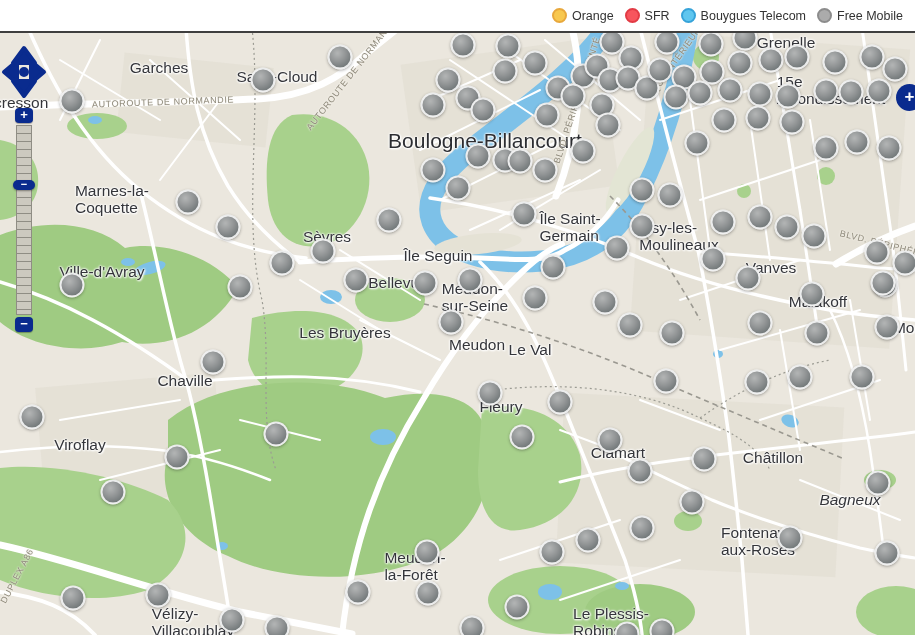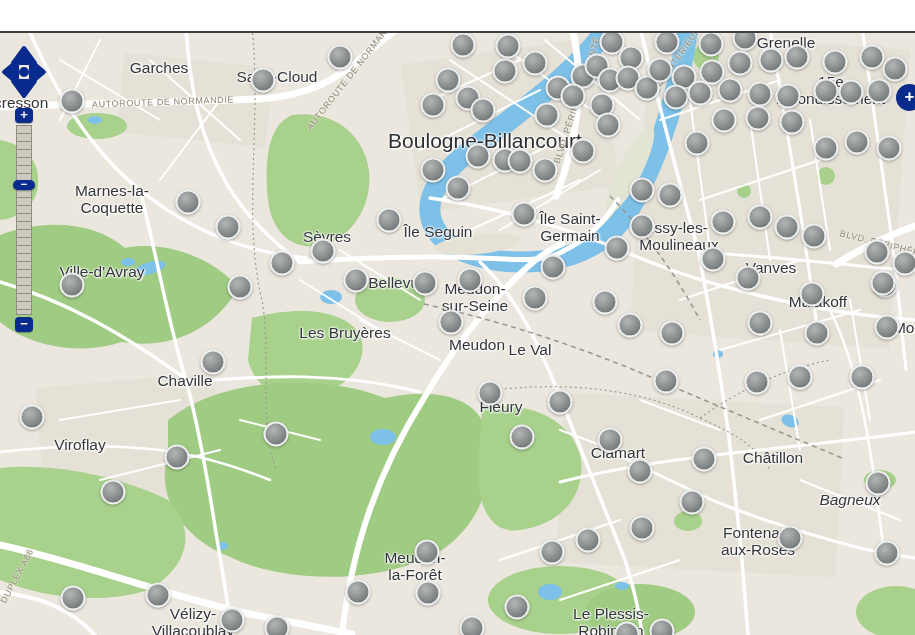--- a/index.html
+++ b/index.html
@@ -16,21 +16,21 @@
   .legend-label{font-size:12.5px;color:#333;}
 
   
   .map{position:absolute;left:0;top:0;width:915px;height:635px;overflow:hidden;cursor:grab;}
   .map svg.base{position:absolute;left:0;top:0;}
 
   .label-layer,.marker-layer,.ctl-layer{position:absolute;left:0;top:0;width:915px;height:635px;pointer-events:none;}
   .ctl-layer *{pointer-events:auto;}
 
   .city-label{position:absolute;transform:translate(-50%,-50%);font-size:15.5px;color:#34353a;
-      white-space:pre-line;text-align:center;line-height:1.12;
+      white-space:pre-line;text-align:left;line-height:1.12;
       text-shadow:0 0 2px #fff,0 0 2px #fff,0 0 3px #fff,1px 1px 2px #fff;}
   .city-label.big{font-size:21px;color:#2c2d31;}
   .road-label{position:absolute;font-size:9px;letter-spacing:.6px;color:#8e897a;white-space:nowrap;
       text-shadow:0 0 2px #f4f1ea,0 0 2px #f4f1ea;}
 
   .marker{position:absolute;width:21px;height:21px;border-radius:50%;transform:translate(-50%,-50%);
       background:radial-gradient(circle at 38% 32%, #b4b6b6 0%, #909394 45%, #727879 78%, #5f6769 100%);
       border:2px solid rgba(255,255,255,.85);box-shadow:0 1px 3px rgba(40,40,40,.4);cursor:pointer;}
 
   
@@ -178,21 +178,21 @@
   <div class="label-layer">
       <div class="city-label" style="left: 159px; top: 68px;">Garches</div>
       <div class="city-label" style="left: 277px; top: 77px;">Saint-Cloud</div>
       <div class="city-label big" style="left: 485px; top: 141px;">Boulogne-Billancourt</div>
       <div class="city-label" style="left: 786px; top: 43px;">Grenelle</div>
       <div class="city-label" style="left: 831px; top: 90px;">15e
 Arrondissement</div>
       <div class="city-label" style="left: 112px; top: 199px;">Marnes-la-
 Coquette</div>
       <div class="city-label" style="left: 327px; top: 237px;">Sèvres</div>
-      <div class="city-label" style="left: 438px; top: 232px;">Île Seguin</div>
+      <div class="city-label" style="left: 438px; top: 256px;">Île Seguin</div>
       <div class="city-label" style="left: 570px; top: 227px;">Île Saint-
 Germain</div>
       <div class="city-label" style="left: 679px; top: 236px;">Issy-les-
 Moulineaux</div>
       <div class="city-label" style="left: 771px; top: 268px;">Vanves</div>
       <div class="city-label" style="left: 102px; top: 272px;">Ville-d'Avray</div>
       <div class="city-label" style="left: 398px; top: 283px;">Bellevue</div>
       <div class="city-label" style="left: 475px; top: 297px;">Meudon-
 sur-Seine</div>
       <div class="city-label" style="left: 818px; top: 302px;">Malakoff</div>
@@ -368,13 +368,31 @@
       </div>
       <div class="zbtn">−</div>
     </div>
 
     <div class="expand-btn">+</div>
 
   </div>
 </div>
 
 <div class="header">
+  <div class="legend">
+      <span class="legend-item">
+        <span class="legend-dot" style="background: rgb(248, 200, 79); border: 2px solid rgb(232, 168, 60);"></span>
+        <span class="legend-label">Orange</span>
+      </span>
+      <span class="legend-item">
+        <span class="legend-dot" style="background: rgb(247, 85, 93); border: 2px solid rgb(226, 59, 69);"></span>
+        <span class="legend-label">SFR</span>
+      </span>
+      <span class="legend-item">
+        <span class="legend-dot" style="background: rgb(95, 198, 239); border: 2px solid rgb(54, 163, 217);"></span>
+        <span class="legend-label">Bouygues Telecom</span>
+      </span>
+      <span class="legend-item">
+        <span class="legend-dot" style="background: rgb(171, 171, 171); border: 2px solid rgb(140, 140, 140);"></span>
+        <span class="legend-label">Free Mobile</span>
+      </span>
+    </div>
 </div>
 
 </body></html>

